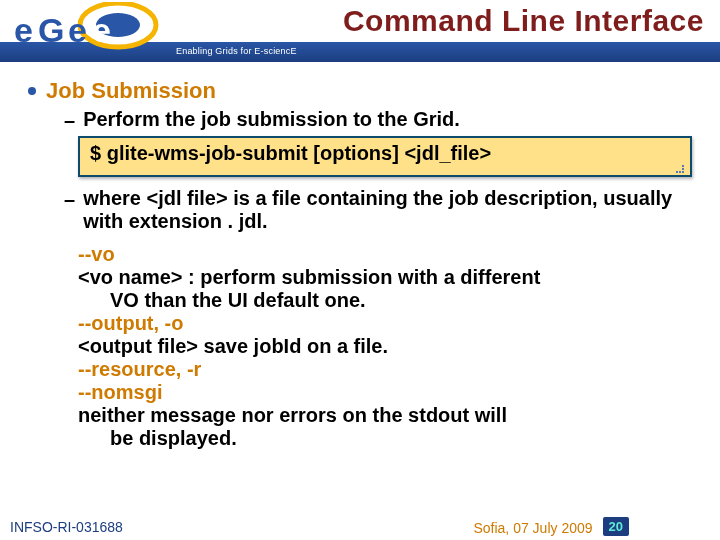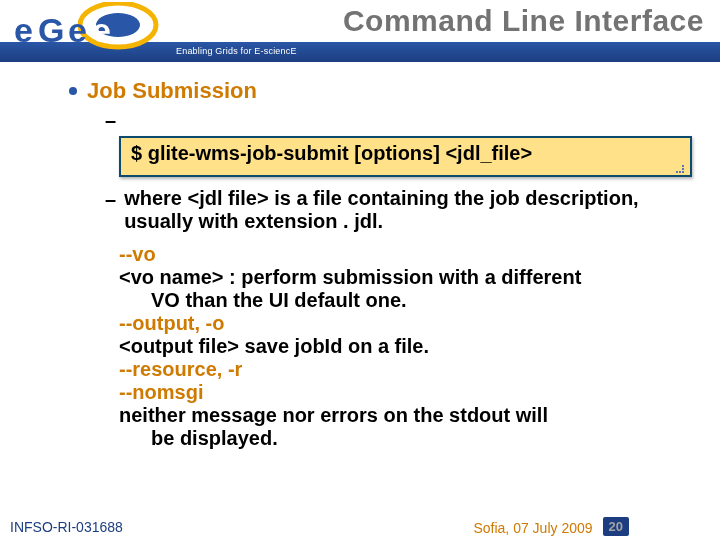--- a/index.html
+++ b/index.html
@@ -16,31 +16,30 @@
     position: absolute; left: 0; top: 42px; width: 720px; height: 20px;
     background: linear-gradient(to bottom, #2956a6 0%, #1c3e80 100%);
   }
   .logo {
     position: absolute; left: 8px; top: 2px; width: 160px; height: 58px;
     z-index: 2;
   }
   .title {
     position: absolute; right: 16px; top: 4px;
     font-size: 30px; font-weight: 700;
-    color: #737373;
+    color: #7f1d1d;
     letter-spacing: 0.5px;
   }
   .tagline {
     position: absolute; left: 176px; top: 46px;
     font-size: 9px; color: #fff; letter-spacing: 0.2px;
   }
 
   .content {
     padding: 10px 28px 0 28px;
-    margin-left: 41px;
   }
   .b1 { margin: 6px 0 4px 0; display:flex; align-items:flex-start; }
   .b1 .dot {
     width: 8px; height: 8px; border-radius: 50%;
     background: #2956a6; margin-top: 9px; margin-right: 10px; flex-shrink:0;
   }
   .b1 .txt { font-size: 22px; font-weight: 700; color: #cf7a00; }
 
   .b2 { margin-left: 36px; }
   .b2-row { display:flex; align-items:flex-start; margin-top:2px; }
@@ -76,21 +75,21 @@
 
   .footer {
     position:absolute; left:0; bottom:4px; width:639px;
     display:flex; justify-content:space-between; align-items:center;
     padding: 0 10px;
   }
   .footer-left { font-size:14px; color:#1c3e80; font-weight:400; }
   .footer-right { display:flex; align-items:flex-end; gap:10px; }
   .footer-loc { font-size:14px; color:#cf7a00; }
   .page-badge {
-    background:#1c3e80; color:#a3a3a3; font-size:13px; font-weight:700;
+    background:#1c3e80; color:#5eead4; font-size:13px; font-weight:700;
     padding:2px 6px; border-radius:2px;
   }
 </style>
 </head>
 <body>
 
 <div class="header">
   <div class="blue-band"></div>
   <div class="logo">
     <svg viewBox="0 0 160 58" width="160" height="58">
@@ -109,20 +108,21 @@
 <div class="content">
 
   <div class="b1">
     <div class="dot"></div>
     <div class="txt">Job Submission</div>
   </div>
 
   <div class="b2">
     <div class="b2-row">
       <div class="dash">–</div>
+      <div class="txt">Perform the job submission to the Grid.</div>
     </div>
   </div>
 
   <div class="cmdbox">
     <span>$ glite-wms-job-submit  [options] &lt;jdl_file&gt;</span>
     <div class="handle"></div>
   </div>
 
   <div class="b2">
     <div class="b2-row">

